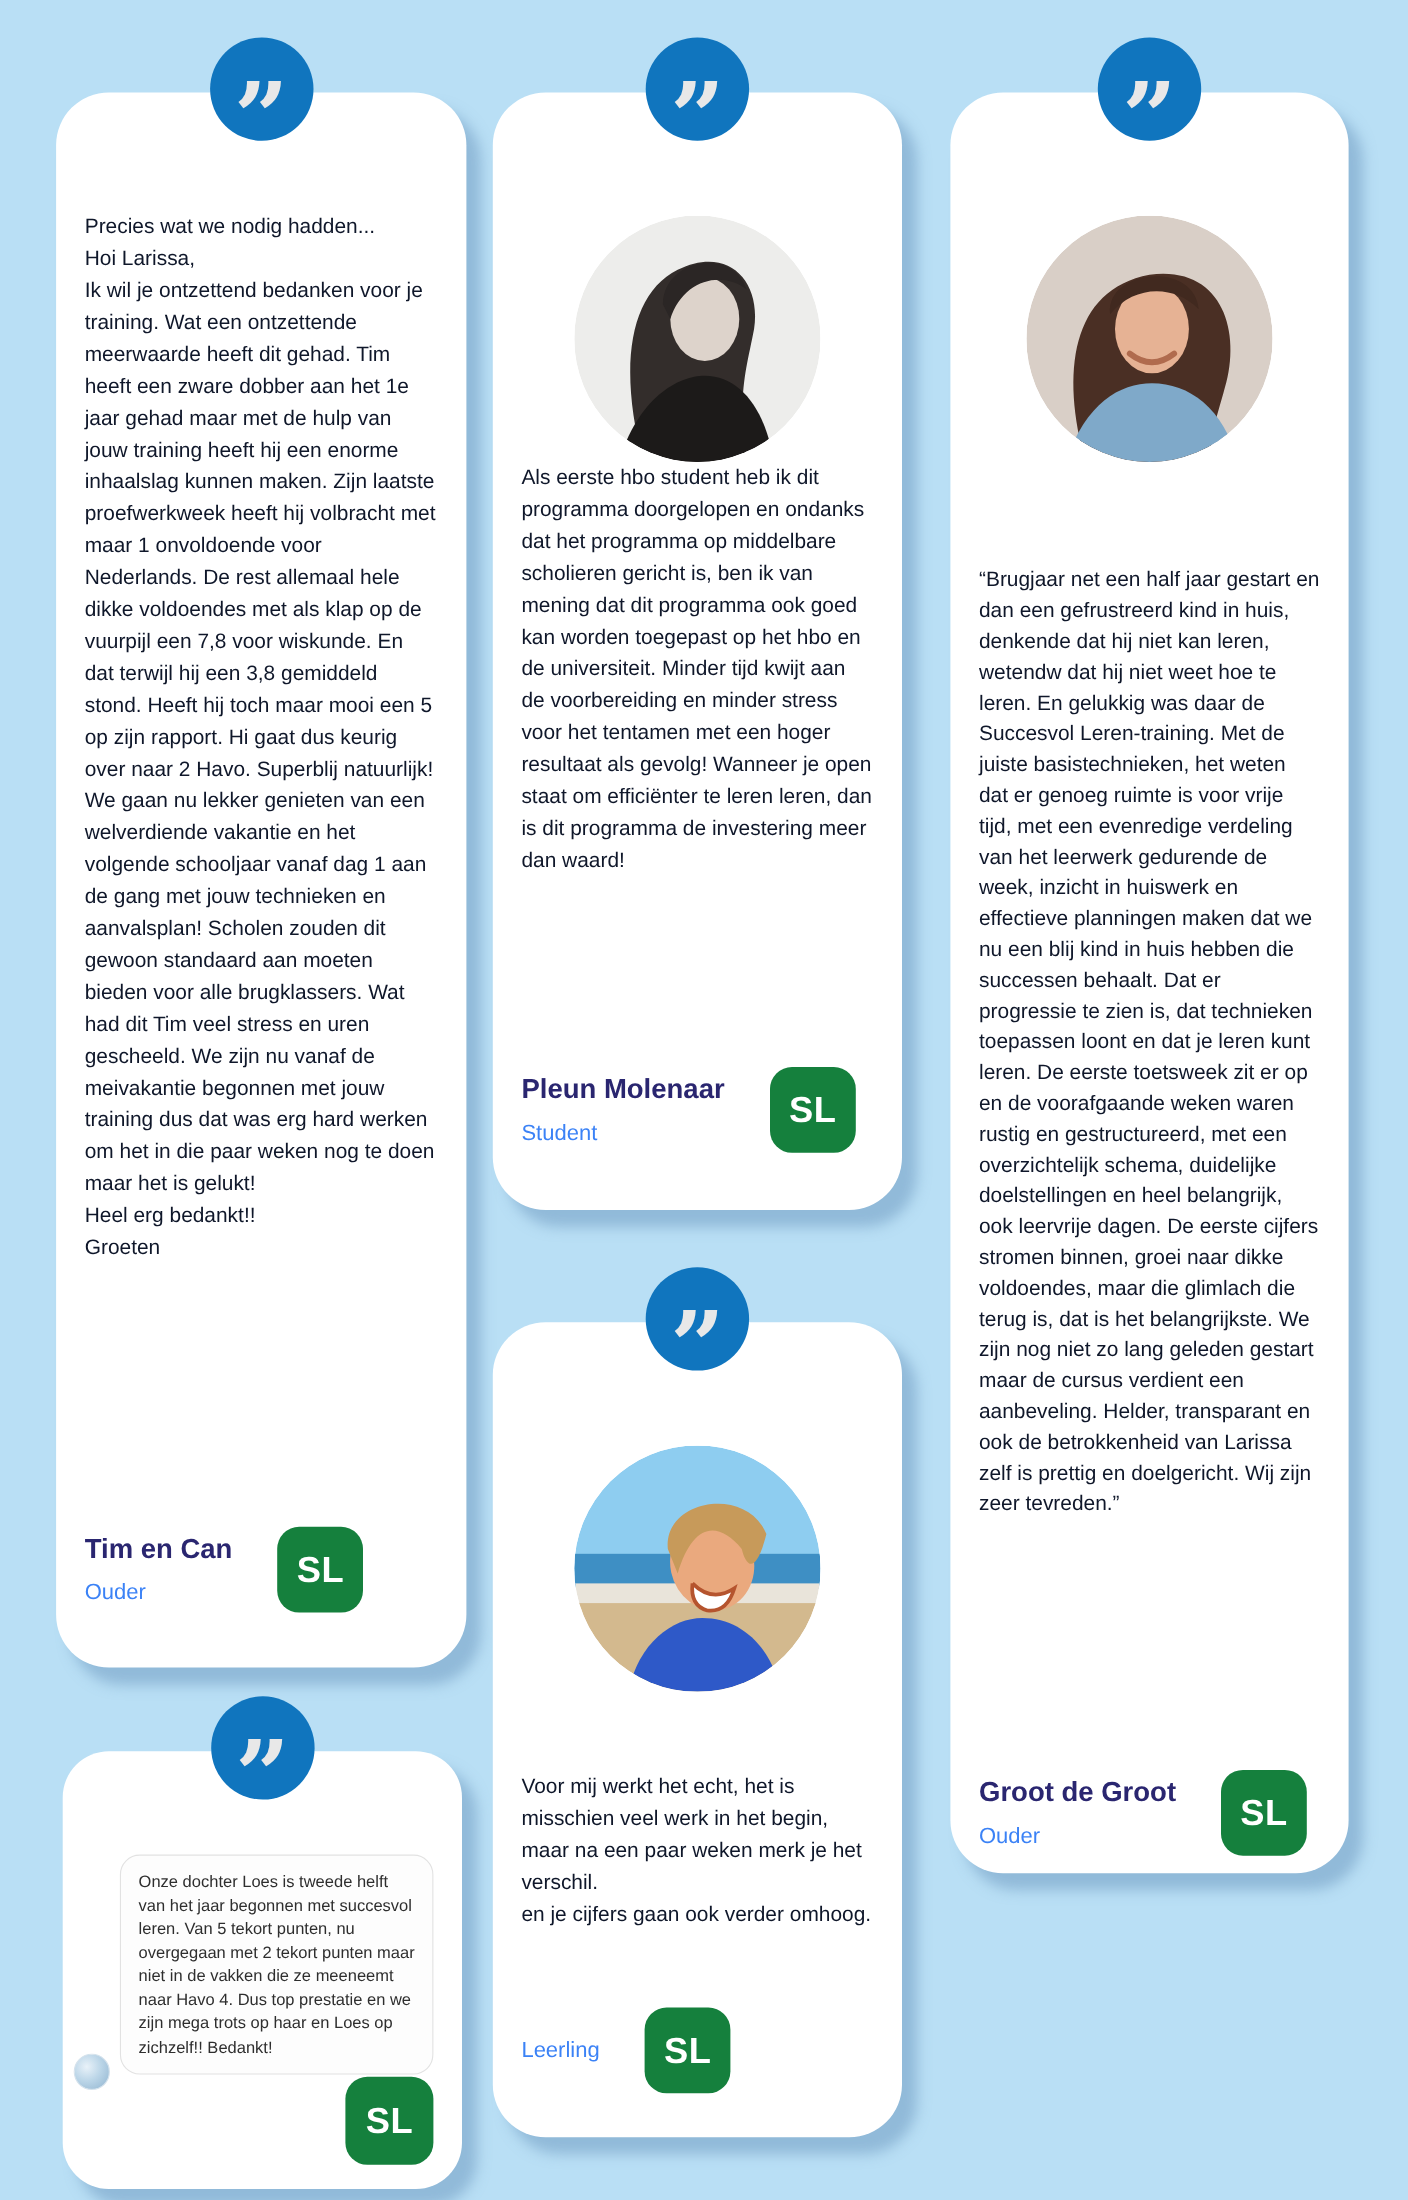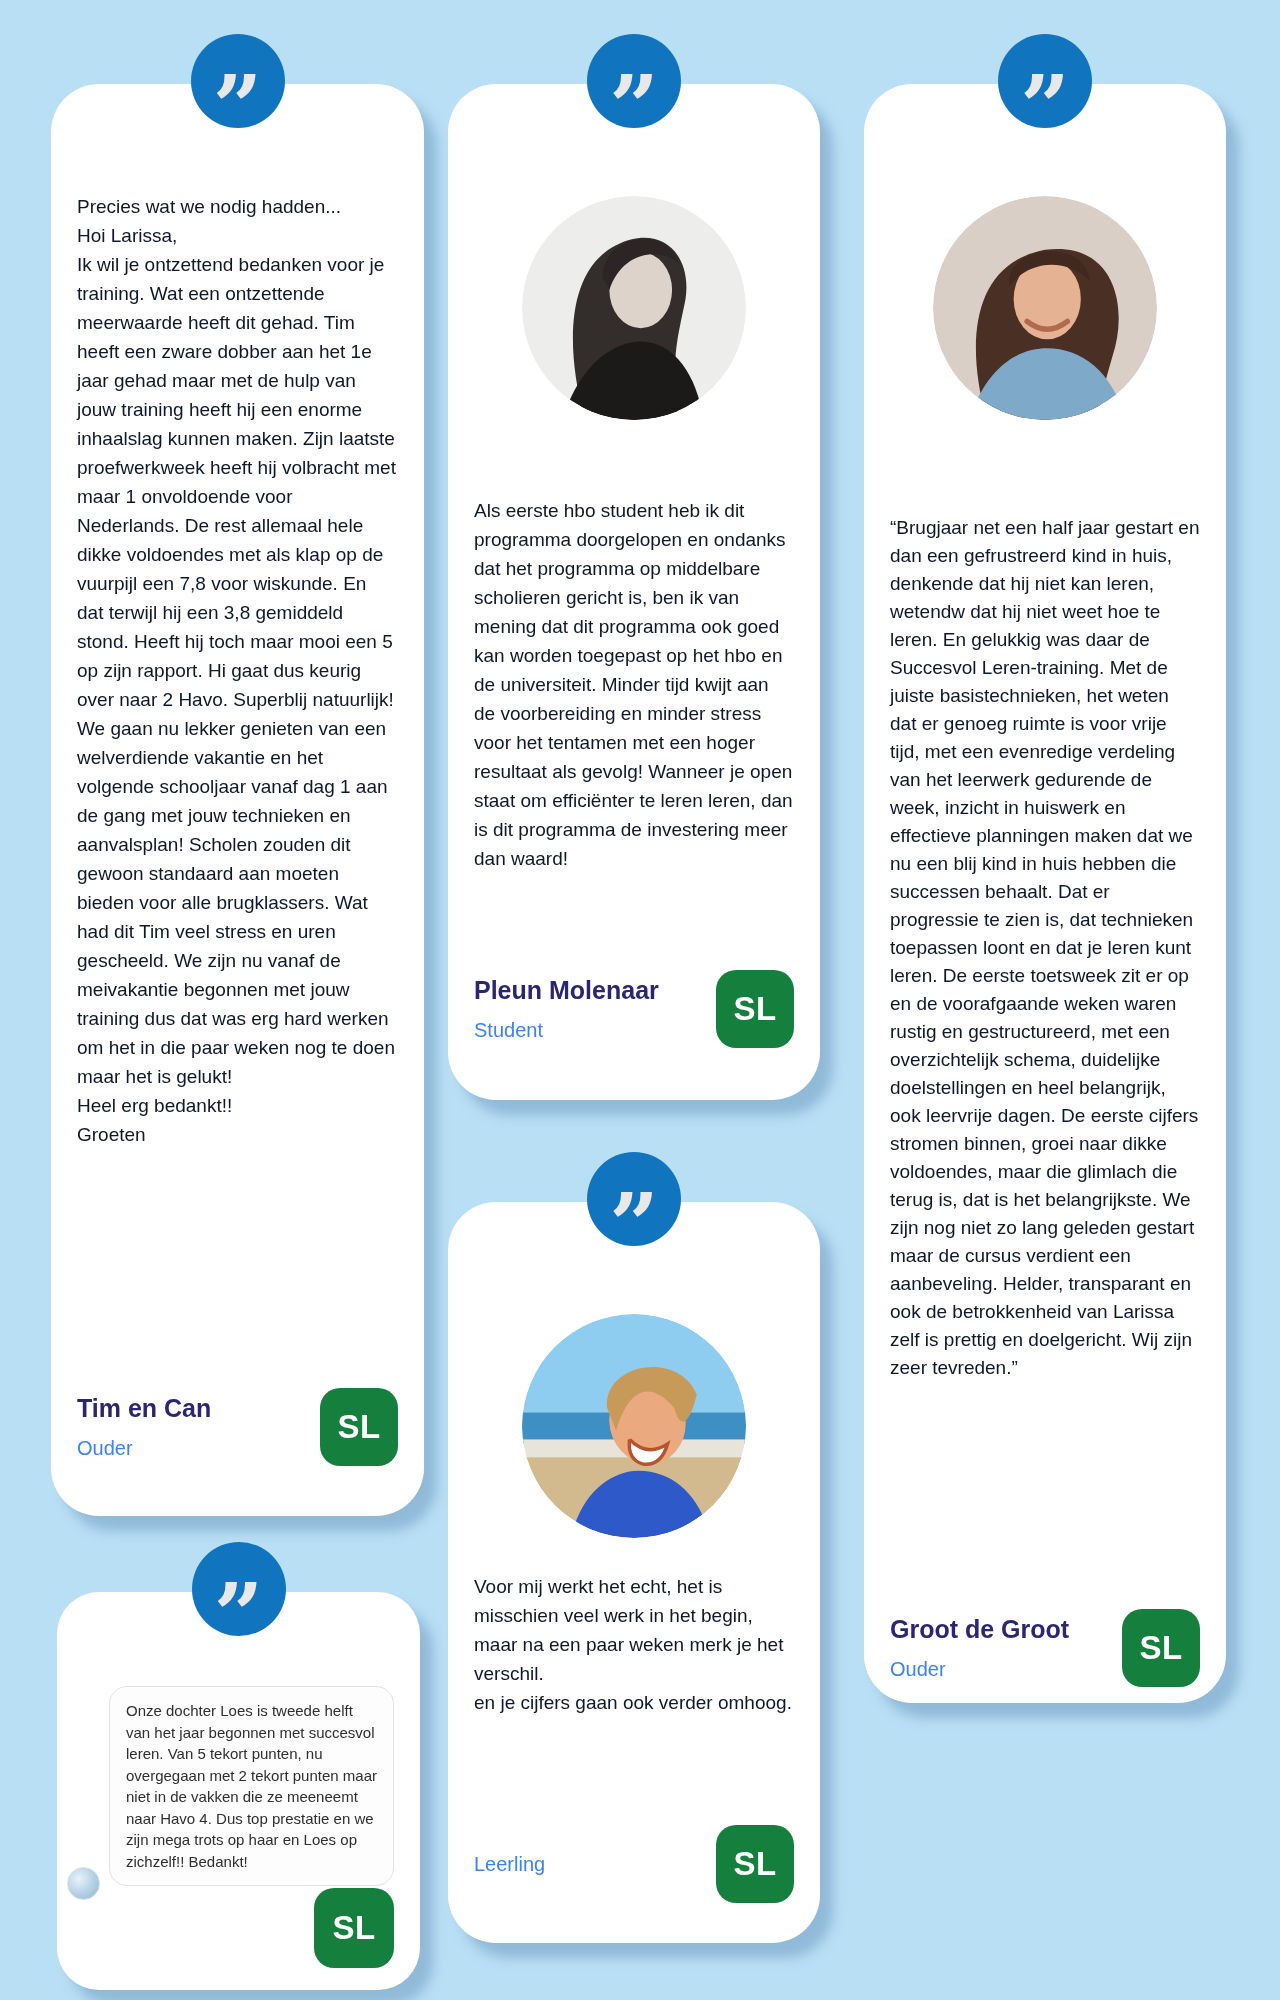--- a/index.html
+++ b/index.html
@@ -50,29 +50,29 @@
   .avatar svg{display:block;width:100%;height:100%;}
 
   .quote-text{
     margin:0;
     font-size:19px;
     line-height:29px;
     color:#0f172a;
     white-space:pre-line;
   }
   .card-tim .quote-text{margin-top:108px;}
-  .card-pleun .quote-text{margin-top:76px;}
+  .card-pleun .quote-text{}
   .card-wendy .quote-text{margin-top:94px;line-height:28px;}
-  .card-leerling .quote-text{margin-top:34px;}
+  .card-leerling .quote-text{margin-top:72px;}
 
   .footer{
     margin-top:auto;
     display:flex;
     align-items:center;
-    justify-content:space-between;
+    gap:41px;
   }
   .card-tim .footer{padding-bottom:50px;}
   .card-pleun .footer{padding-bottom:52px;}
   .card-wendy .footer{padding-bottom:16px;}
   .card-leerling .footer{padding-bottom:40px;}
 
   .author-name{
     font-size:25px;font-weight:bold;color:#2a2670;
   }
   .author-role{

